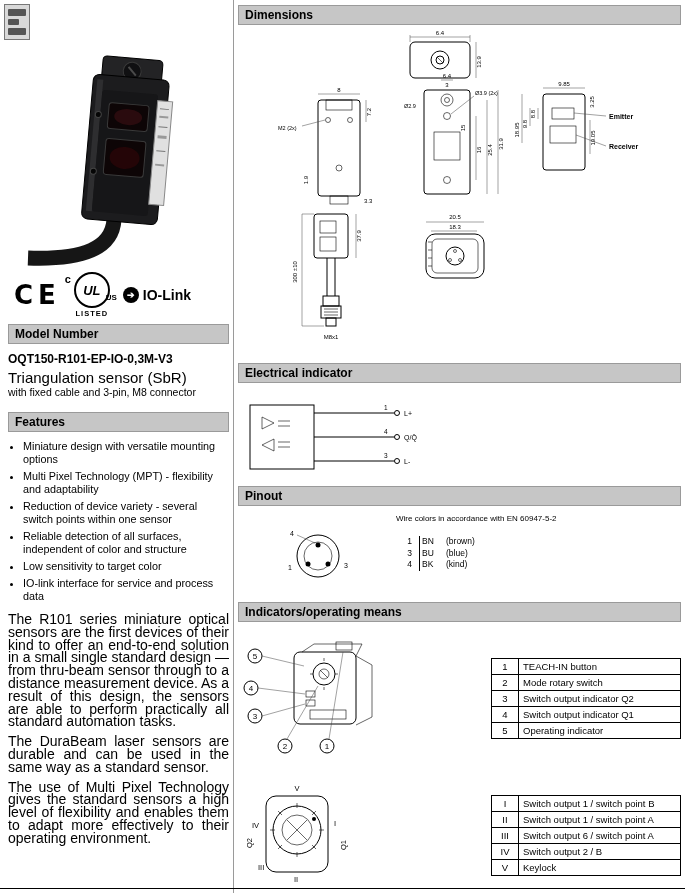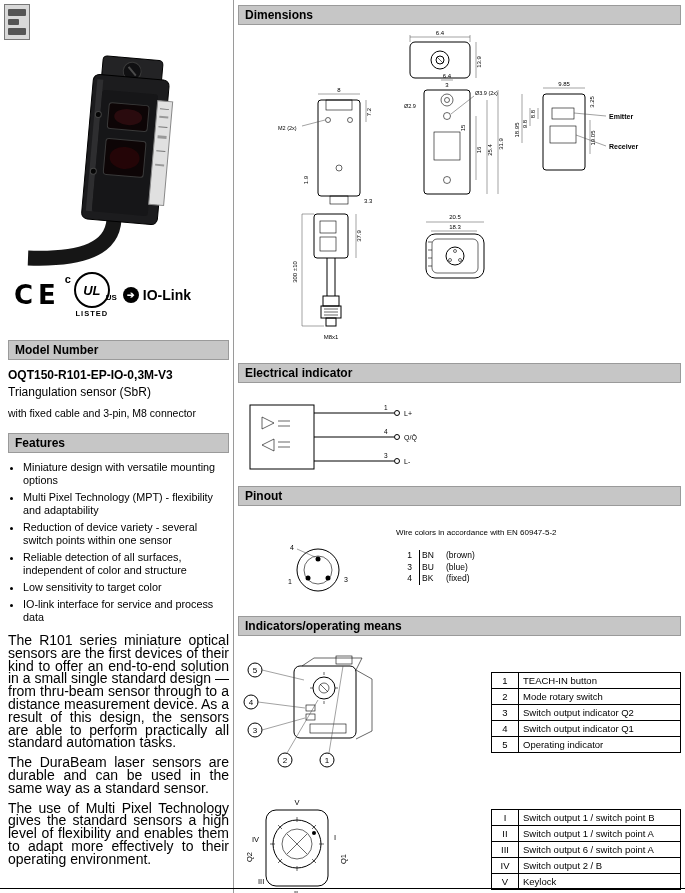--- a/index.html
+++ b/index.html
@@ -19,36 +19,36 @@
   .ce{font-size:26px;font-weight:bold;letter-spacing:5px;font-family:"DejaVu Sans",sans-serif;}
   .ulwrap{position:relative;width:56px;height:46px;}
   .ulcircle{width:32px;height:32px;border:2.5px solid #000;border-radius:50%;margin:0 auto;
             display:flex;align-items:center;justify-content:center;font-weight:bold;font-style:italic;font-size:13px;}
   .ulc{position:absolute;left:1px;top:1px;font-weight:bold;font-size:11px;}
   .ulus{position:absolute;right:3px;top:21px;font-weight:bold;font-size:8px;}
   .ullisted{text-align:center;font-size:7.5px;font-weight:bold;letter-spacing:1px;margin-top:1px;}
   .iol{display:flex;align-items:center;gap:4px;font-weight:bold;font-size:14px;}
   .iolicon{width:16px;height:16px;border-radius:50%;background:#000;color:#fff;display:flex;
            align-items:center;justify-content:center;font-size:9px;}
-  .lc-body{position:absolute;top:340px;left:8px;width:221px;}
+  .lc-body{position:absolute;top:324px;left:8px;width:221px;}
   .model-num{font-weight:bold;font-size:12px;margin:8px 0 3px;}
-  .model-type{font-size:12px;margin:0 0 8px;}
+  .model-type{font-size:15px;margin:0 0 0;}
   .model-desc{font-size:10.5px;margin:0;}
   .feat{margin:8px 0 0;padding-left:15px;font-size:10.8px;line-height:13px;}
   .feat li{margin-bottom:4px;}
   .pi-wrap{margin-top:10px;}
   .para{font-size:14px;line-height:12.8px;text-align:justify;margin:7px 0 0;}
   
   .right-col{position:absolute;left:234px;top:0;width:451px;height:893px;padding:5px 2px 0 4px;box-sizing:border-box;}
   .r-hdr{width:443px;}
   .dims-svg{display:block;margin-top:3px;}
   .hdr-elec{margin-top:17px;}
   .elec-svg{display:block;margin:10px 0 0 6px;}
   .hdr-pin{margin-top:7px;}
-  .pinout-box{position:relative;height:82px;margin-top:20px;}
+  .pinout-box{position:relative;height:82px;margin-top:6px;}
   .pin-note{position:absolute;left:158px;top:2px;font-size:8px;}
   .pin-svg{position:absolute;left:46px;top:12px;}
   .pin-rows{position:absolute;left:162px;top:24px;font-size:8.5px;line-height:11.5px;}
   .prow{display:flex;}
   .pn{width:12px;text-align:right;}
   .pc{width:24px;border-left:1px solid #000;margin-left:7px;padding-left:2px;}
   .hdr-ind{margin-top:8px;}
   .ind-wrap{display:flex;margin-top:8px;}
   .ind-svg{flex:0 0 250px;}
   .ind-tables{width:190px;margin-left:3px;}
@@ -308,21 +308,21 @@
           <span class="pl">(brown)</span>
         </div>
         <div class="prow">
           <span class="pn">3</span>
           <span class="pc">BU</span>
           <span class="pl">(blue)</span>
         </div>
         <div class="prow">
           <span class="pn">4</span>
           <span class="pc">BK</span>
-          <span class="pl">(fixed)</span>
+          <span class="pl">(kind)</span>
         </div>
       </div>
     </div>
 
     <div class="hdr r-hdr hdr-ind">Indicators/operating means</div>
     <div class="ind-wrap">
       <svg class="ind-svg" width="250" height="262">
 
         <g>
           <path class="ln" d="M62,22 h50 a6,6 0 0 1 6,6 v60 a6,6 0 0 1 -6,6 h-50 a6,6 0 0 1 -6,-6 v-60 a6,6 0 0 1 6,-6 z"></path>

